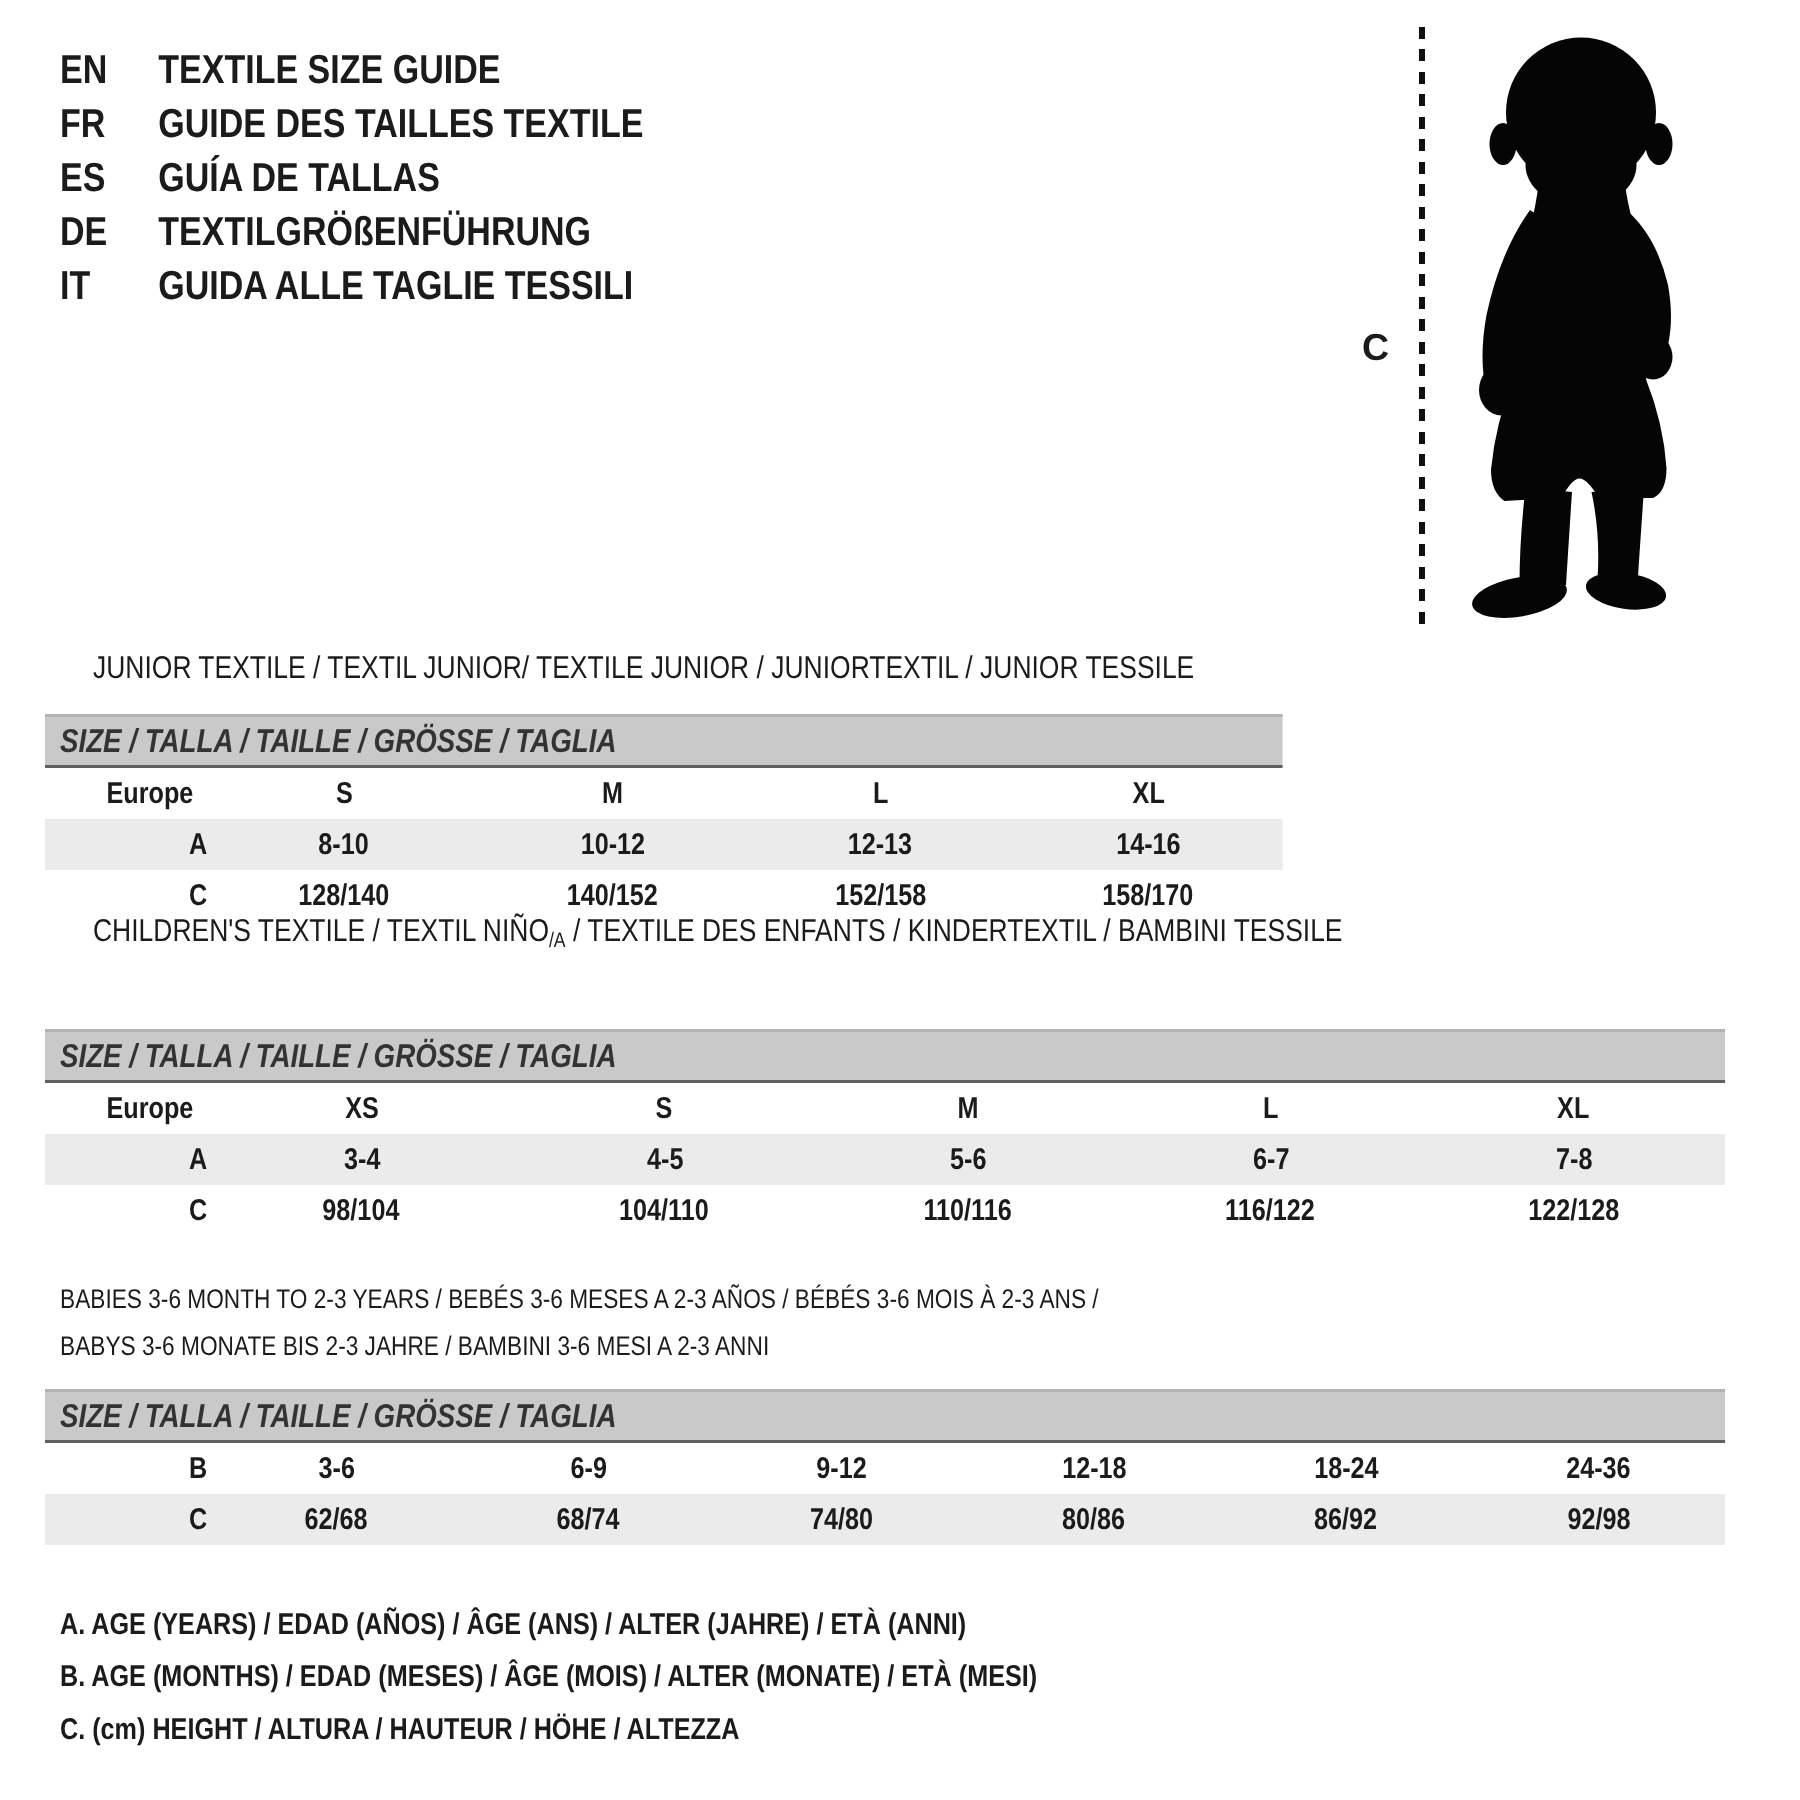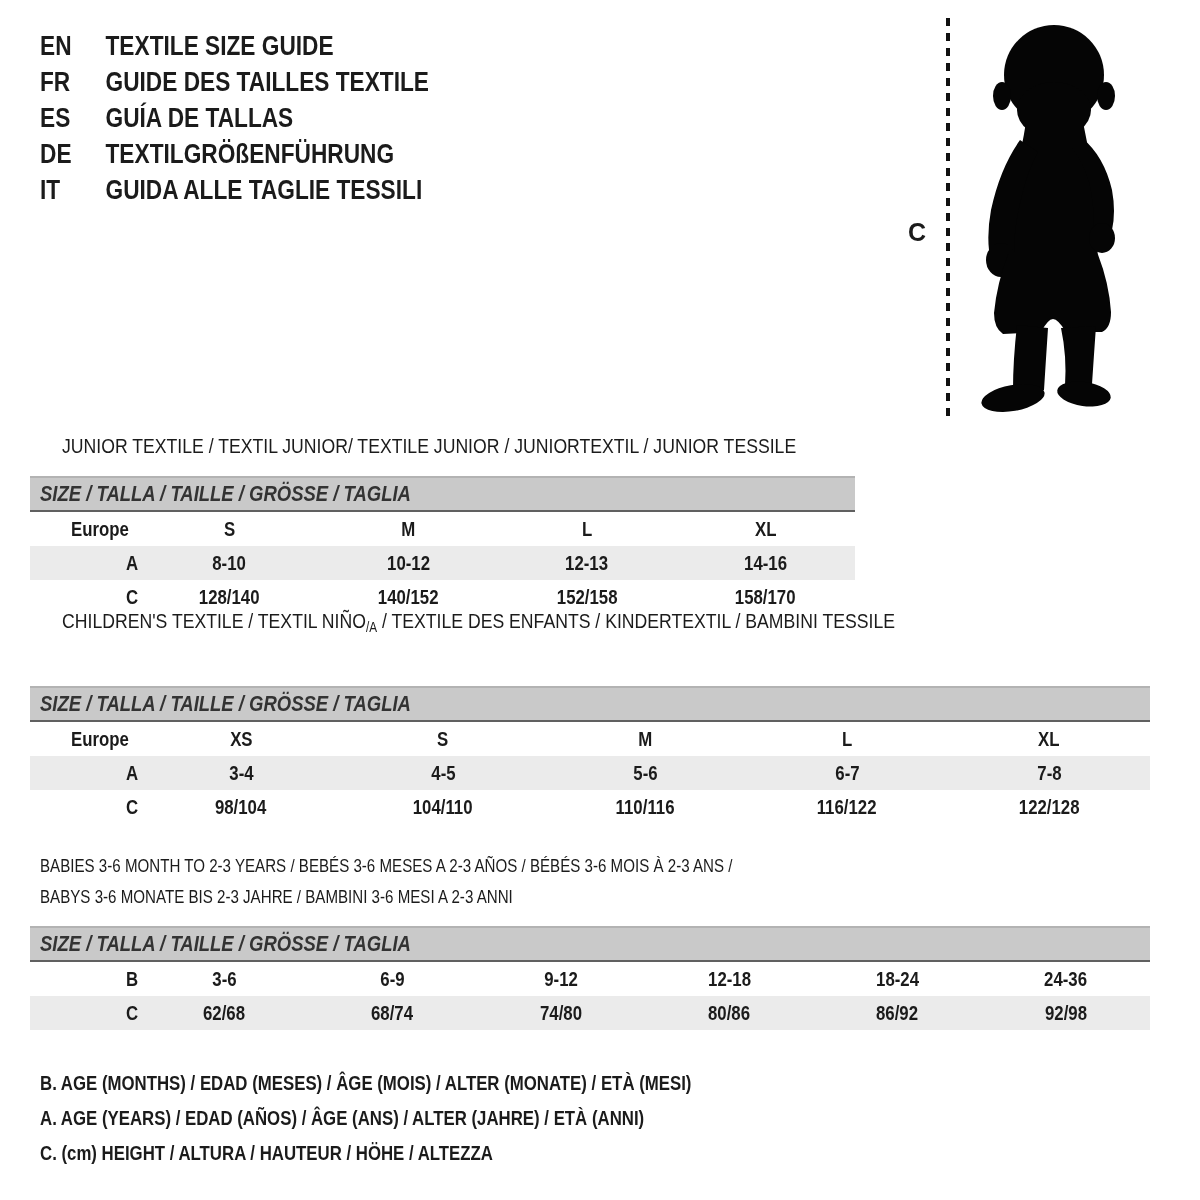--- a/index.html
+++ b/index.html
@@ -156,18 +156,18 @@
       <div class="cv"><span class="sqc">62/68</span></div>
       <div class="cv"><span class="sqc">68/74</span></div>
       <div class="cv"><span class="sqc">74/80</span></div>
       <div class="cv"><span class="sqc">80/86</span></div>
       <div class="cv"><span class="sqc">86/92</span></div>
       <div class="cv"><span class="sqc">92/98</span></div>
     </div>
   </div>
 
   <div class="legend">
+    <div><span class="sq">A. AGE (YEARS) / EDAD (AÑOS) / ÂGE (ANS) / ALTER (JAHRE) / ETÀ (ANNI)</span></div>
     <div><span class="sq">B. AGE (MONTHS) / EDAD (MESES) / ÂGE (MOIS) / ALTER (MONATE) / ETÀ (MESI)</span></div>
-    <div><span class="sq">A. AGE (YEARS) / EDAD (AÑOS) / ÂGE (ANS) / ALTER (JAHRE) / ETÀ (ANNI)</span></div>
     <div><span class="sq">C. (cm) HEIGHT / ALTURA / HAUTEUR / HÖHE / ALTEZZA</span></div>
   </div>
 
 </div>
 
 </body></html>

